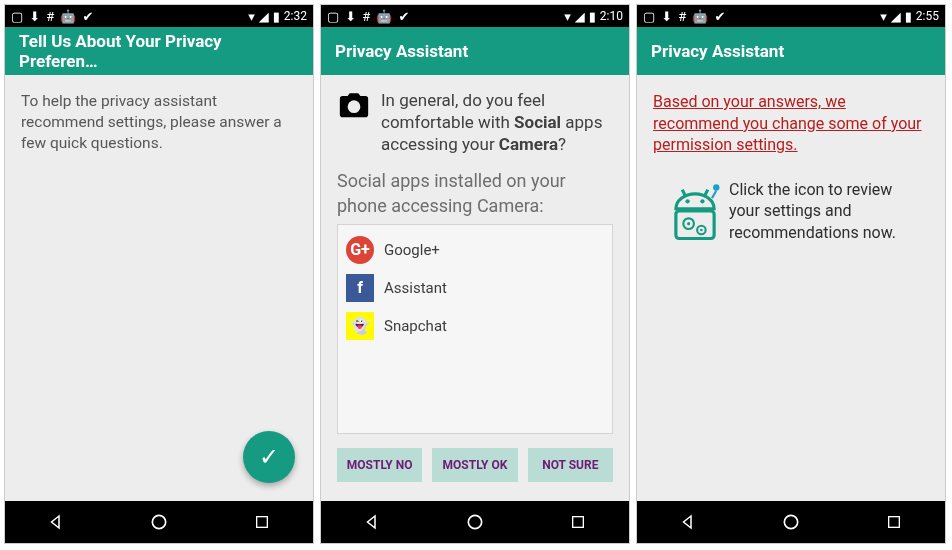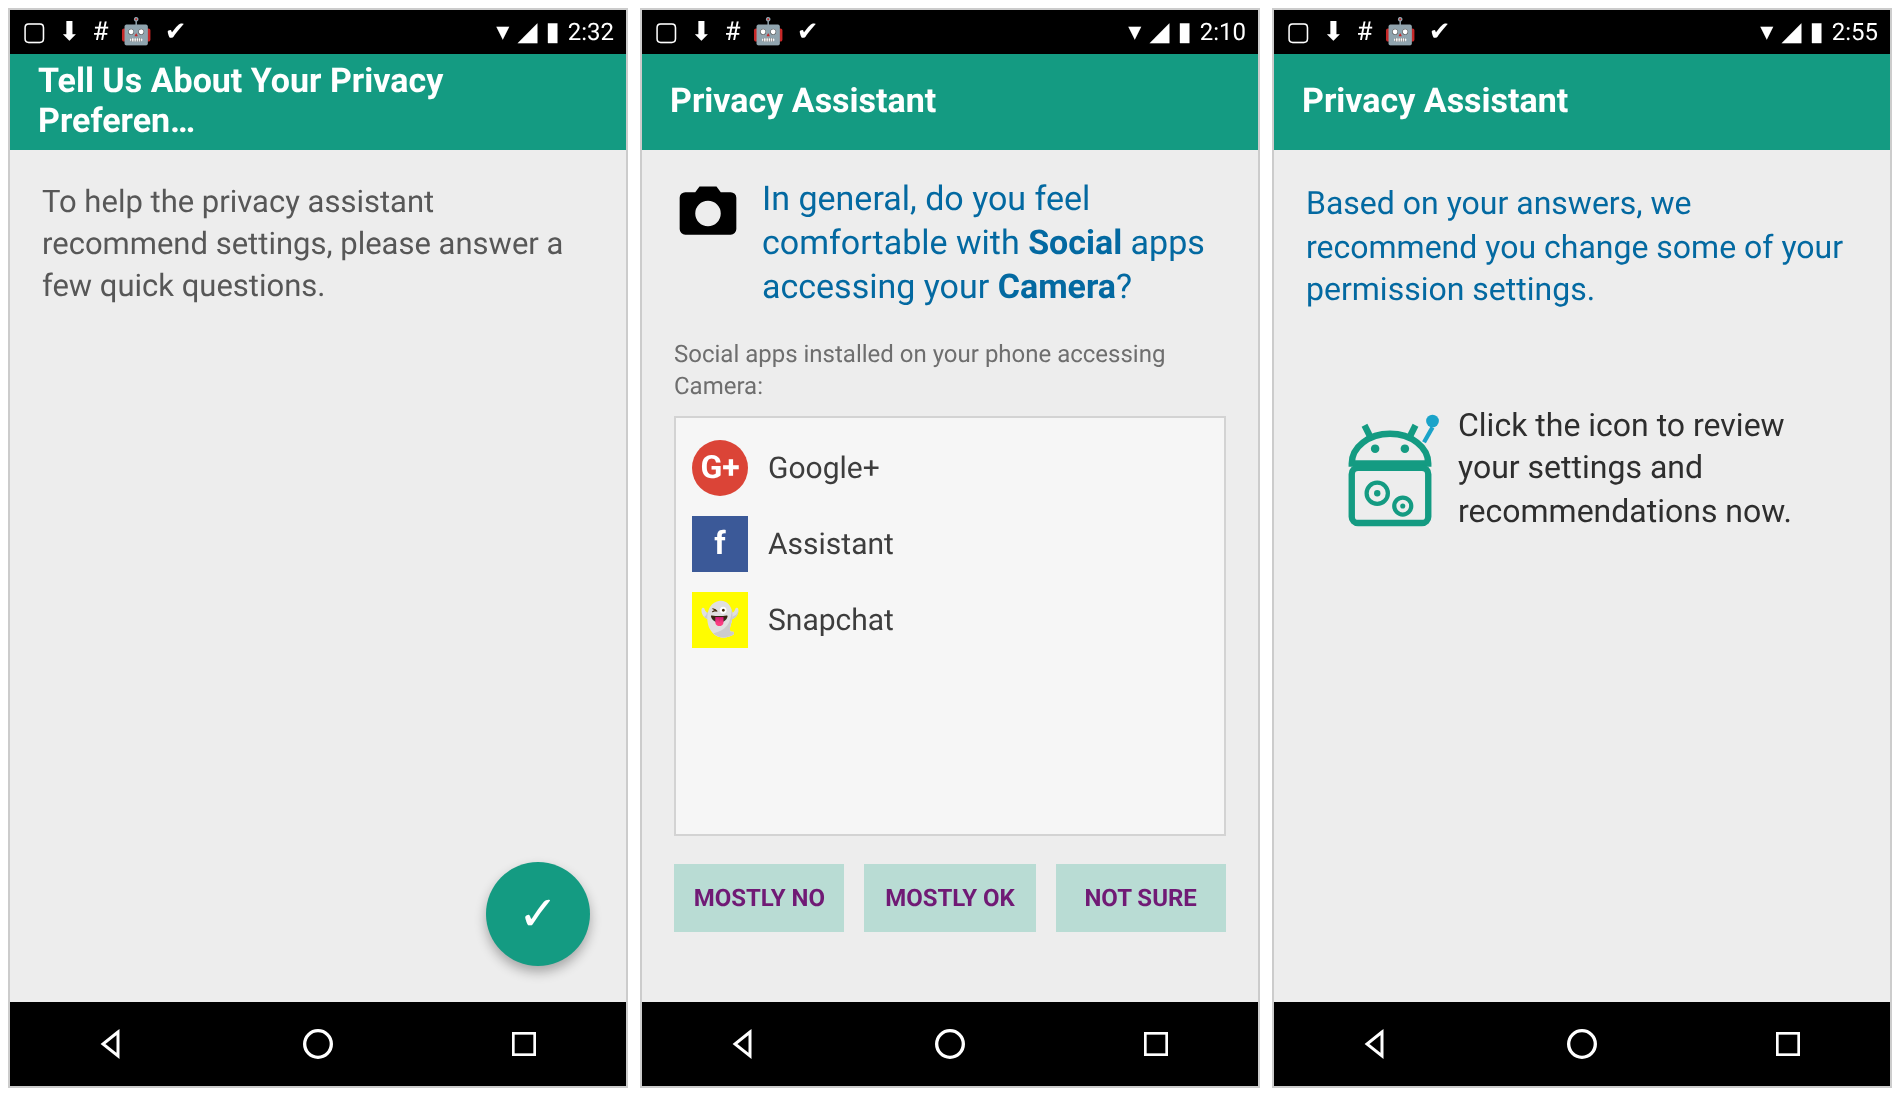--- a/index.html
+++ b/index.html
@@ -60,25 +60,25 @@
     border-radius: 50%;
     background: #149b82;
     color: #fff;
     display: flex;
     align-items: center;
     justify-content: center;
     font-size: 24px;
     box-shadow: 0 3px 6px rgba(0,0,0,0.3);
     cursor: pointer;
   }
-  .question-row { display: flex; gap: 10px; align-items: flex-start; margin-bottom: 14px; color:#0369a1; }
+  .question-row { display: flex; gap: 10px; align-items: flex-start; margin-bottom: 14px; color:#404040; }
   .question-text { font-size: 17px; line-height: 1.3; }
   .question-text b { font-weight: 700; }
   .camera-icon { flex-shrink: 0; }
-  .apps-label { font-size: 12px; color: #6e6e6e; margin-bottom: 6px; }
+  .apps-label { font-size: 18px; color: #6e6e6e; margin-bottom: 6px; }
   .apps-box {
     border: 1px solid #d3d3d3;
     background: #f6f6f6;
     height: 210px;
     padding: 6px 8px;
   }
   .app-row { display: flex; align-items: center; gap: 10px; padding: 5px 0; color:#3d3d3d; font-size:15px; }
   .app-icon { width: 28px; height: 28px; display:flex; align-items:center; justify-content:center; font-weight:bold; color:#fff; font-size:16px; }
   .icon-gplus { background:#db4437; border-radius:50%; }
   .icon-fb { background:#3b5998; }
@@ -88,21 +88,21 @@
     flex:1;
     background:#b9dcd4;
     color:#701a75;
     font-size:12px;
     font-weight:700;
     text-align:center;
     padding:10px 4px;
     line-height:1.2;
     cursor:pointer;
   }
-  .rec-text { color:#0369a1; font-size:16px; line-height:1.35; margin-bottom:46px; }
+  .rec-text { color:#b91c1c; font-size:16px; line-height:1.35; margin-bottom:23px;text-decoration:underline; }
   .rec-row { display:flex; align-items:flex-start; padding: 0 8px; }
   .rec-msg { color:#2e2e2e; font-size:16px; line-height:1.35; }
   .nav-bar {
     height: 42px;
     background:#000;
     display:flex;
     align-items:center;
     justify-content:space-around;
     color:#fff;
   }

